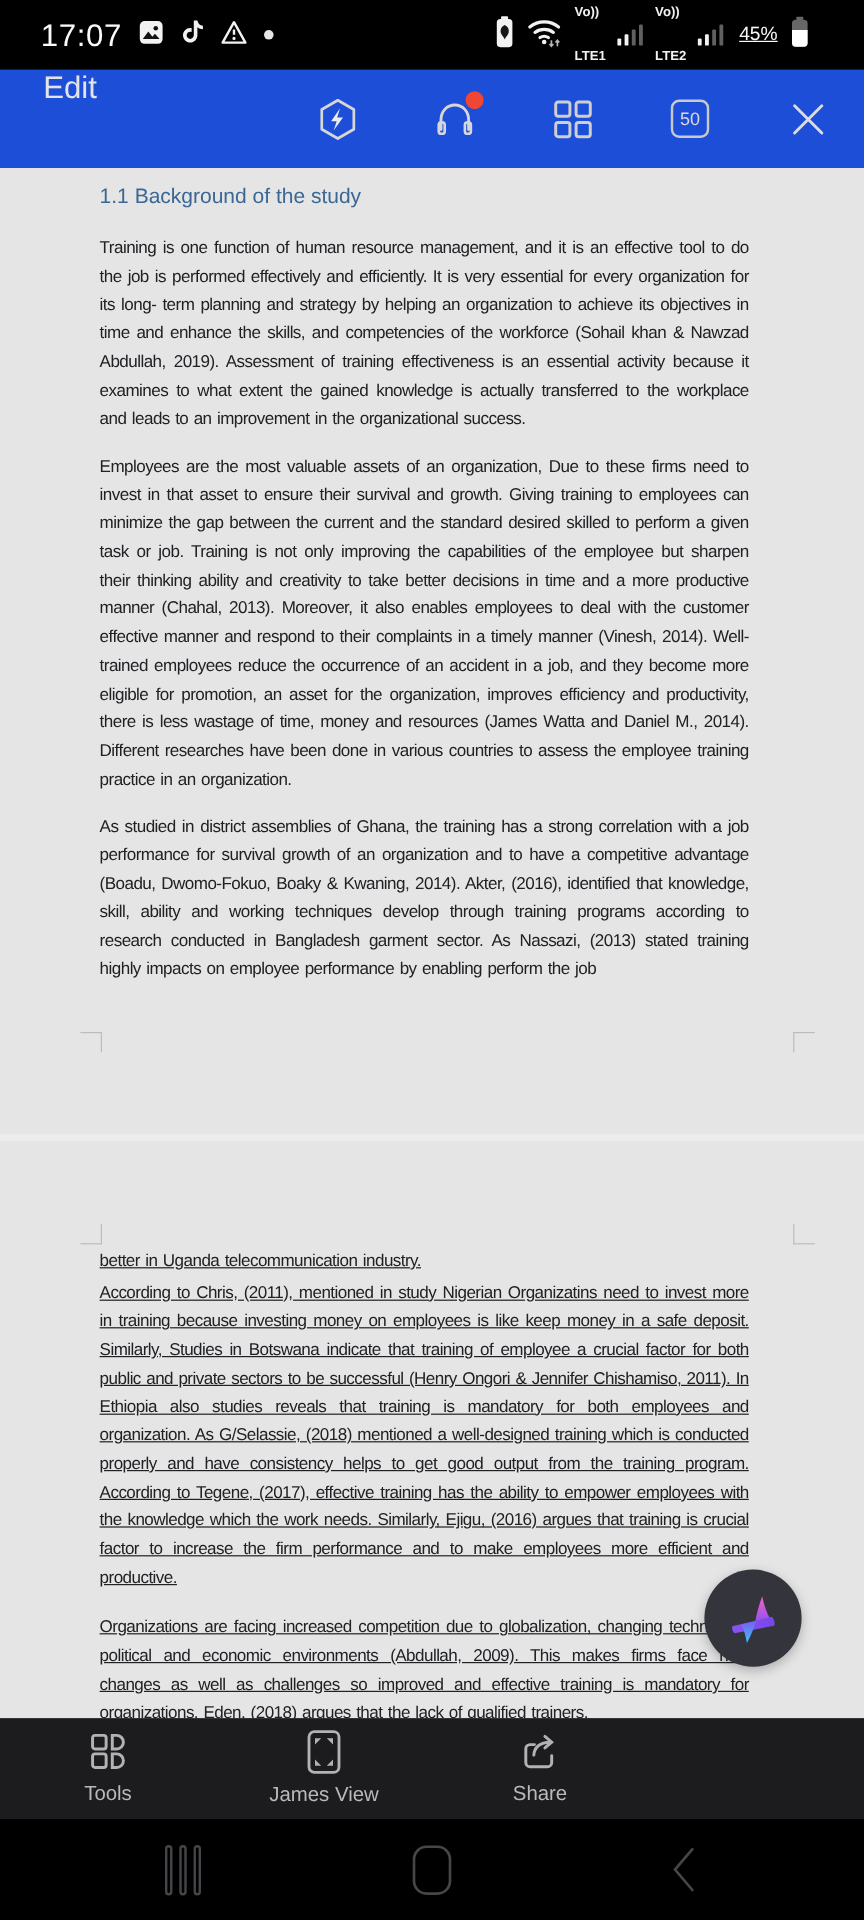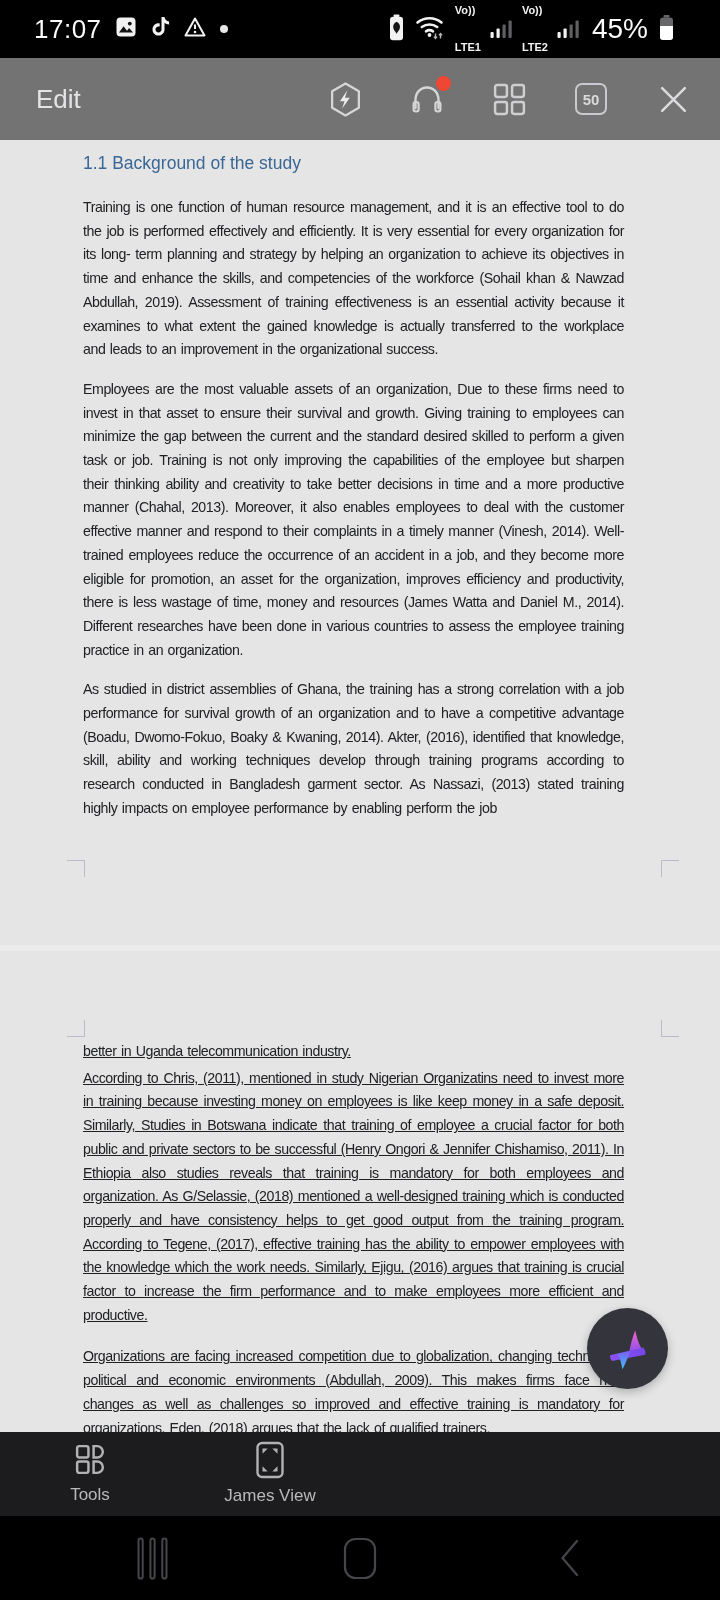--- a/index.html
+++ b/index.html
@@ -8,28 +8,28 @@
   .screen { position:relative; width:652px; height:1600px; background:#000; }
 
   
   .status-bar { position:absolute; top:0; left:0; width:720px; height:58px; background:#000;
                 display:flex; align-items:center; justify-content:space-between; padding:0 44px 0 34px; }
   .sb-left { display:flex; align-items:center; gap:13px; }
   .sb-time { color:#fafafa; font-size:26px; letter-spacing:.5px; }
   .sb-right { display:flex; align-items:center; gap:9px; }
   .sim { display:flex; flex-direction:column; color:#f2f2f2; font-size:11px; line-height:11.5px;
          font-weight:700; letter-spacing:0;gap:26px; }
-  .sb-pct { color:#fafafa; font-size:28px; margin-left:3px; }
+  .sb-pct { color:#fafafa; font-size:16px; margin-left:3px;text-decoration:underline; }
   .sb-dot { width:8px; height:8px; border-radius:50%; background:#e6e6e6; }
 
   
-  .app-bar { position:absolute; top:58px; left:0; width:720px; height:82px; background:#737373;
-             display:flex; align-items:center; justify-content:space-between; padding:0 28px 0 36px; }
+  .app-bar { position:absolute; top:58px; left:0; width:720px; height:82px; background:#1d4ed8;
+             display:flex; justify-content:space-between; padding:0 28px 0 36px; }
   .ab-title { color:#e4e4e6; font-size:26px; }
-  .ab-icons { display:flex; align-items:center; gap:44px;font-weight:bold; }
+  .ab-icons { display:flex; align-items:center; gap:60px; }
   .ab-btn { position:relative; width:38px; height:38px; display:flex; align-items:center; justify-content:center; }
   .badge50 { width:32px; height:32px; border:2.4px solid #cacace; border-radius:7px; color:#dadadc;
              font-size:15px; display:flex; align-items:center; justify-content:center; }
   .red-dot { position:absolute; top:-4px; right:-5px; width:15px; height:15px; border-radius:50%; }
 
   
   .doc { position:absolute; top:140px; left:0; width:720px; height:1292px; background:#e5e5e5; overflow:hidden; }
   .content { position:absolute; left:83px; width:541px; }
   .content1 { top:10px; }
   .content2 { top:900px; }
@@ -250,20 +250,30 @@
       </svg>
       <span class="tb-label">Tools</span>
     </div>
     <div class="tb-item">
       <svg width="30" height="38" viewBox="0 0 30 38">
         <rect x="2.5" y="2" width="25" height="34" rx="4.5" fill="none" stroke="#b2b2b4" stroke-width="2.4"></rect>
         <path d="M7.5 7.5h5.2l-5.2 5.2zM22.5 7.5h-5.2l5.2 5.2zM7.5 30.5v-5.2l5.2 5.2zM22.5 30.5v-5.2l-5.2 5.2z" fill="#b2b2b4"></path>
       </svg>
       <span class="tb-label">James View</span>
     </div>
+    <div class="tb-item">
+      <svg width="37" height="37" viewBox="0 0 36 36">
+        <g fill="none" stroke="#b2b2b4" stroke-width="2.4" stroke-linecap="round">
+          <path d="M13 12.5H9.5A3.5 3.5 0 0 0 6 16v11a3.5 3.5 0 0 0 3.5 3.5h14A3.5 3.5 0 0 0 27 27v-5.5"></path>
+          <path d="M12.5 21c.5-7 5.5-10.3 13.5-10.5"></path>
+          <path d="M21.5 5.8l5.5 4.7-5.5 4.7"></path>
+        </g>
+      </svg>
+      <span class="tb-label">Share</span>
+    </div>
   </div>
 
   <div class="nav-bar">
     <div class="nav-btn">
       <svg width="31" height="43" viewBox="0 0 31 43">
           <g fill="none" stroke="#46464a" stroke-width="2">
             <rect x="1.5" y="1.5" width="4.2" height="40" rx="2.1"></rect>
             <rect x="13.4" y="1.5" width="4.2" height="40" rx="2.1"></rect>
             <rect x="25.3" y="1.5" width="4.2" height="40" rx="2.1"></rect>
           </g>

